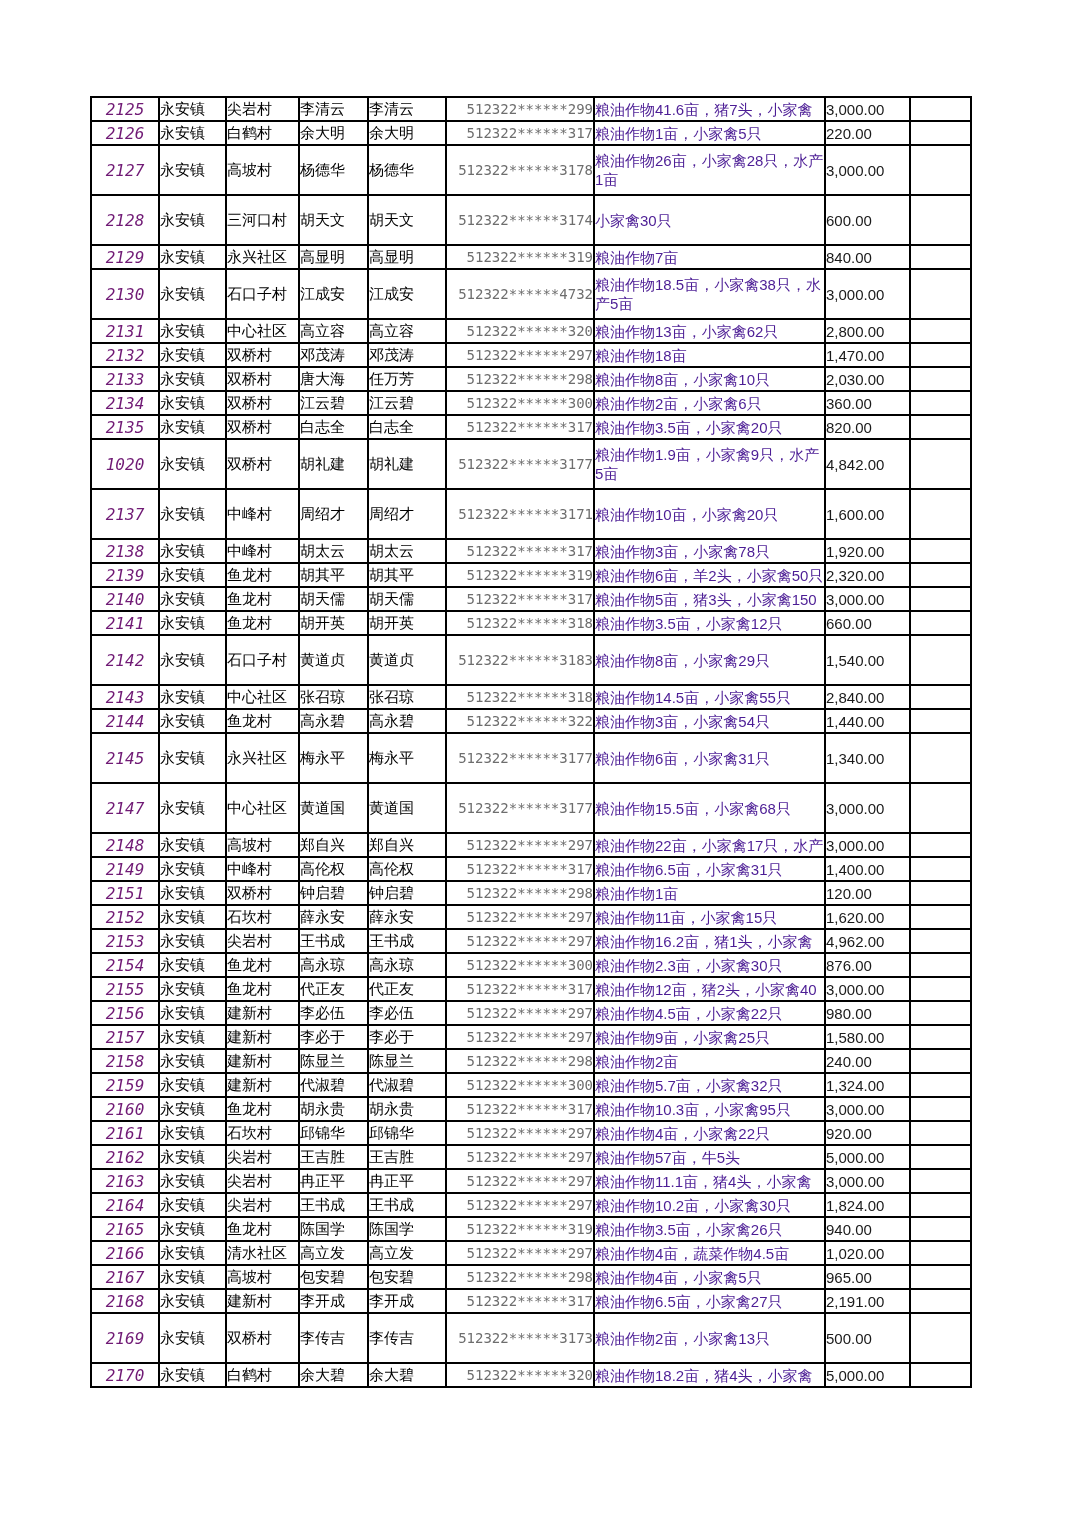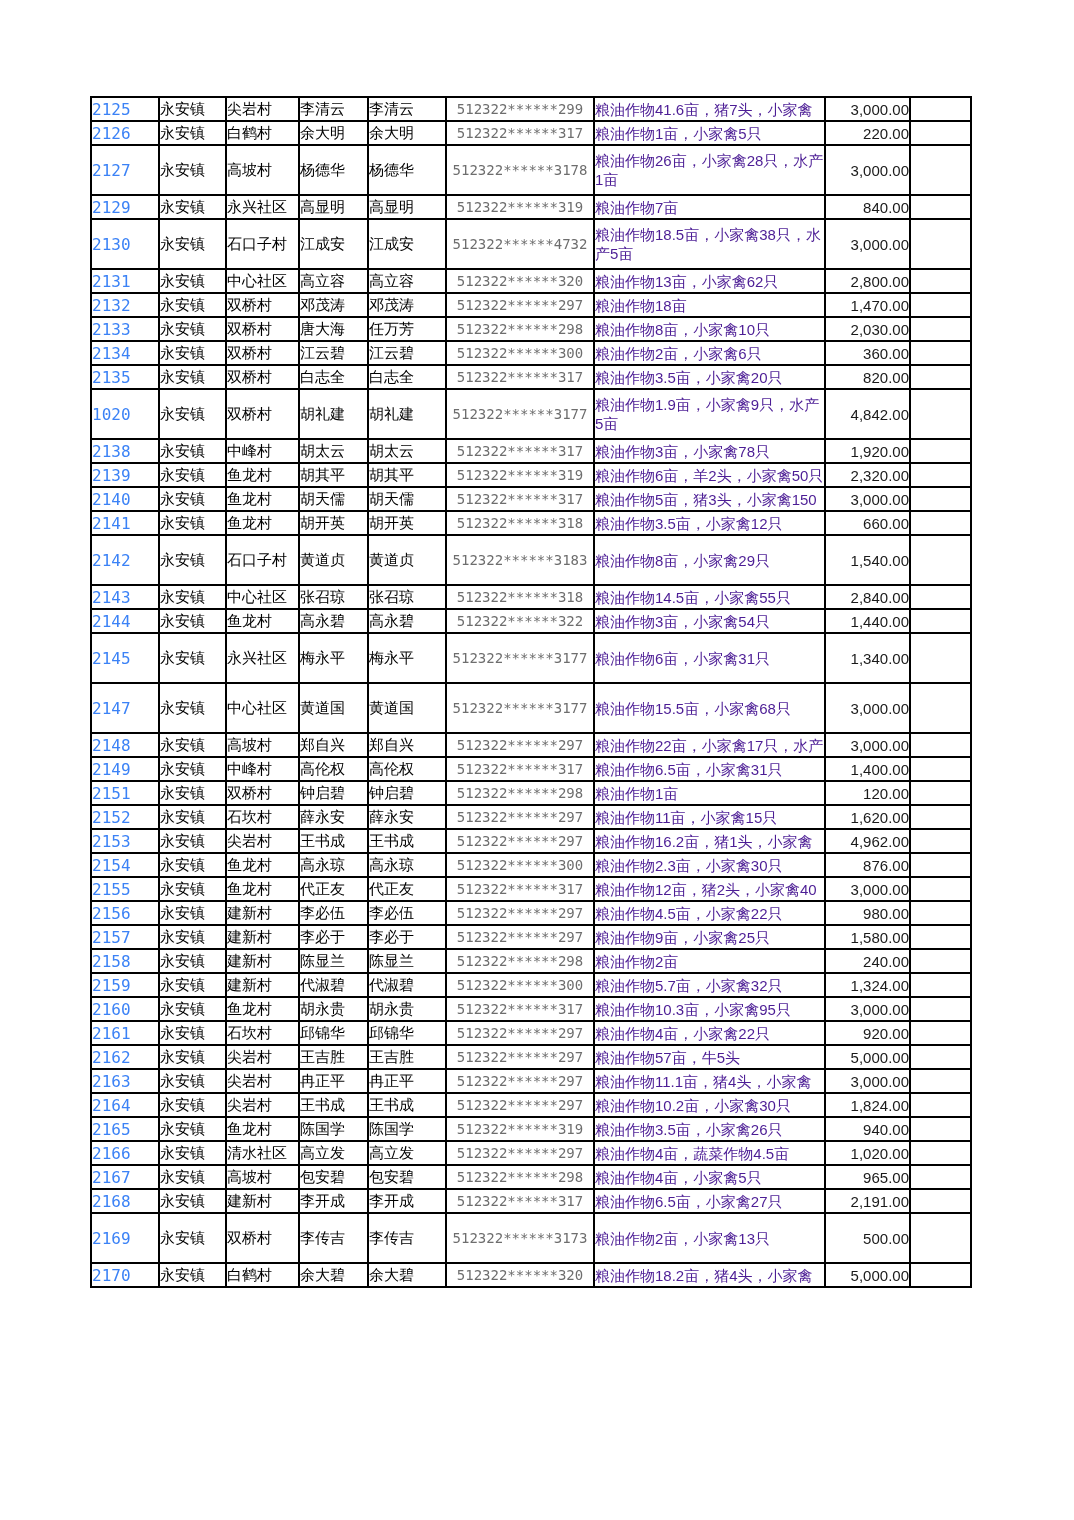--- a/index.html
+++ b/index.html
@@ -20,42 +20,43 @@
     border:2px solid #000000;
     vertical-align:middle;
     overflow:hidden;
     padding:0;
     background:#ffffff;
   }
   tr.short td { height:22px; }
   tr.tall  td { height:48px; }
 
   .col-no {
+    text-align:center;
     font-family:"DejaVu Sans Mono", monospace;
-    font-size:16px; color:#3b82f6; font-weight:400;
+    font-size:16px; color:#701a75; font-weight:400;font-style:italic;
   }
   .col-town, .col-village, .col-applicant, .col-payee {
     text-align:left; padding:0 4px;
     font-size:15px; color:#000000;
     white-space:nowrap;
   }
   .col-id {
-    text-align:center;
+    text-align:right;
     font-family:"DejaVu Sans Mono", monospace;
     font-size:14px; line-height:17px; color:#6e6e6e;
     word-break:break-all;
     padding:0 9px;
   }
   .col-items {
     text-align:left; padding:0 5px;
     font-size:15px; line-height:19px; color:#4c1d95;margin-top:12px;
   }
   tr.short .col-items { white-space:nowrap; }
   .col-amount {
-    text-align:right; padding:0 5px;
+    padding:0 5px;
     font-size:15px; color:#1a1a1a;
   }
   .col-extra { background:#ffffff; }
 </style>
 </head>
 <body>
 
 <div class="page">
   <table class="grid">
     <colgroup>
@@ -96,20 +97,31 @@
           <td class="col-no">2127</td>
           <td class="col-town">永安镇</td>
           <td class="col-village">高坡村</td>
           <td class="col-applicant">杨德华</td>
           <td class="col-payee">杨德华</td>
           <td class="col-id">512322******3178</td>
           <td class="col-items">粮油作物26亩，小家禽28只，水产1亩</td>
           <td class="col-amount">3,000.00</td>
           <td class="col-extra"></td>
         </tr>
+        <tr class="tall">
+          <td class="col-no">2128</td>
+          <td class="col-town">永安镇</td>
+          <td class="col-village">三河口村</td>
+          <td class="col-applicant">胡天文</td>
+          <td class="col-payee">胡天文</td>
+          <td class="col-id">512322******3174</td>
+          <td class="col-items">小家禽30只</td>
+          <td class="col-amount">600.00</td>
+          <td class="col-extra"></td>
+        </tr>
         <tr class="short">
           <td class="col-no">2129</td>
           <td class="col-town">永安镇</td>
           <td class="col-village">永兴社区</td>
           <td class="col-applicant">高显明</td>
           <td class="col-payee">高显明</td>
           <td class="col-id">512322******319</td>
           <td class="col-items">粮油作物7亩</td>
           <td class="col-amount">840.00</td>
           <td class="col-extra"></td>
@@ -184,20 +196,31 @@
           <td class="col-no">1020</td>
           <td class="col-town">永安镇</td>
           <td class="col-village">双桥村</td>
           <td class="col-applicant">胡礼建</td>
           <td class="col-payee">胡礼建</td>
           <td class="col-id">512322******3177</td>
           <td class="col-items">粮油作物1.9亩，小家禽9只，水产5亩</td>
           <td class="col-amount">4,842.00</td>
           <td class="col-extra"></td>
         </tr>
+        <tr class="tall">
+          <td class="col-no">2137</td>
+          <td class="col-town">永安镇</td>
+          <td class="col-village">中峰村</td>
+          <td class="col-applicant">周绍才</td>
+          <td class="col-payee">周绍才</td>
+          <td class="col-id">512322******3171</td>
+          <td class="col-items">粮油作物10亩，小家禽20只</td>
+          <td class="col-amount">1,600.00</td>
+          <td class="col-extra"></td>
+        </tr>
         <tr class="short">
           <td class="col-no">2138</td>
           <td class="col-town">永安镇</td>
           <td class="col-village">中峰村</td>
           <td class="col-applicant">胡太云</td>
           <td class="col-payee">胡太云</td>
           <td class="col-id">512322******317</td>
           <td class="col-items">粮油作物3亩，小家禽78只</td>
           <td class="col-amount">1,920.00</td>
           <td class="col-extra"></td>

